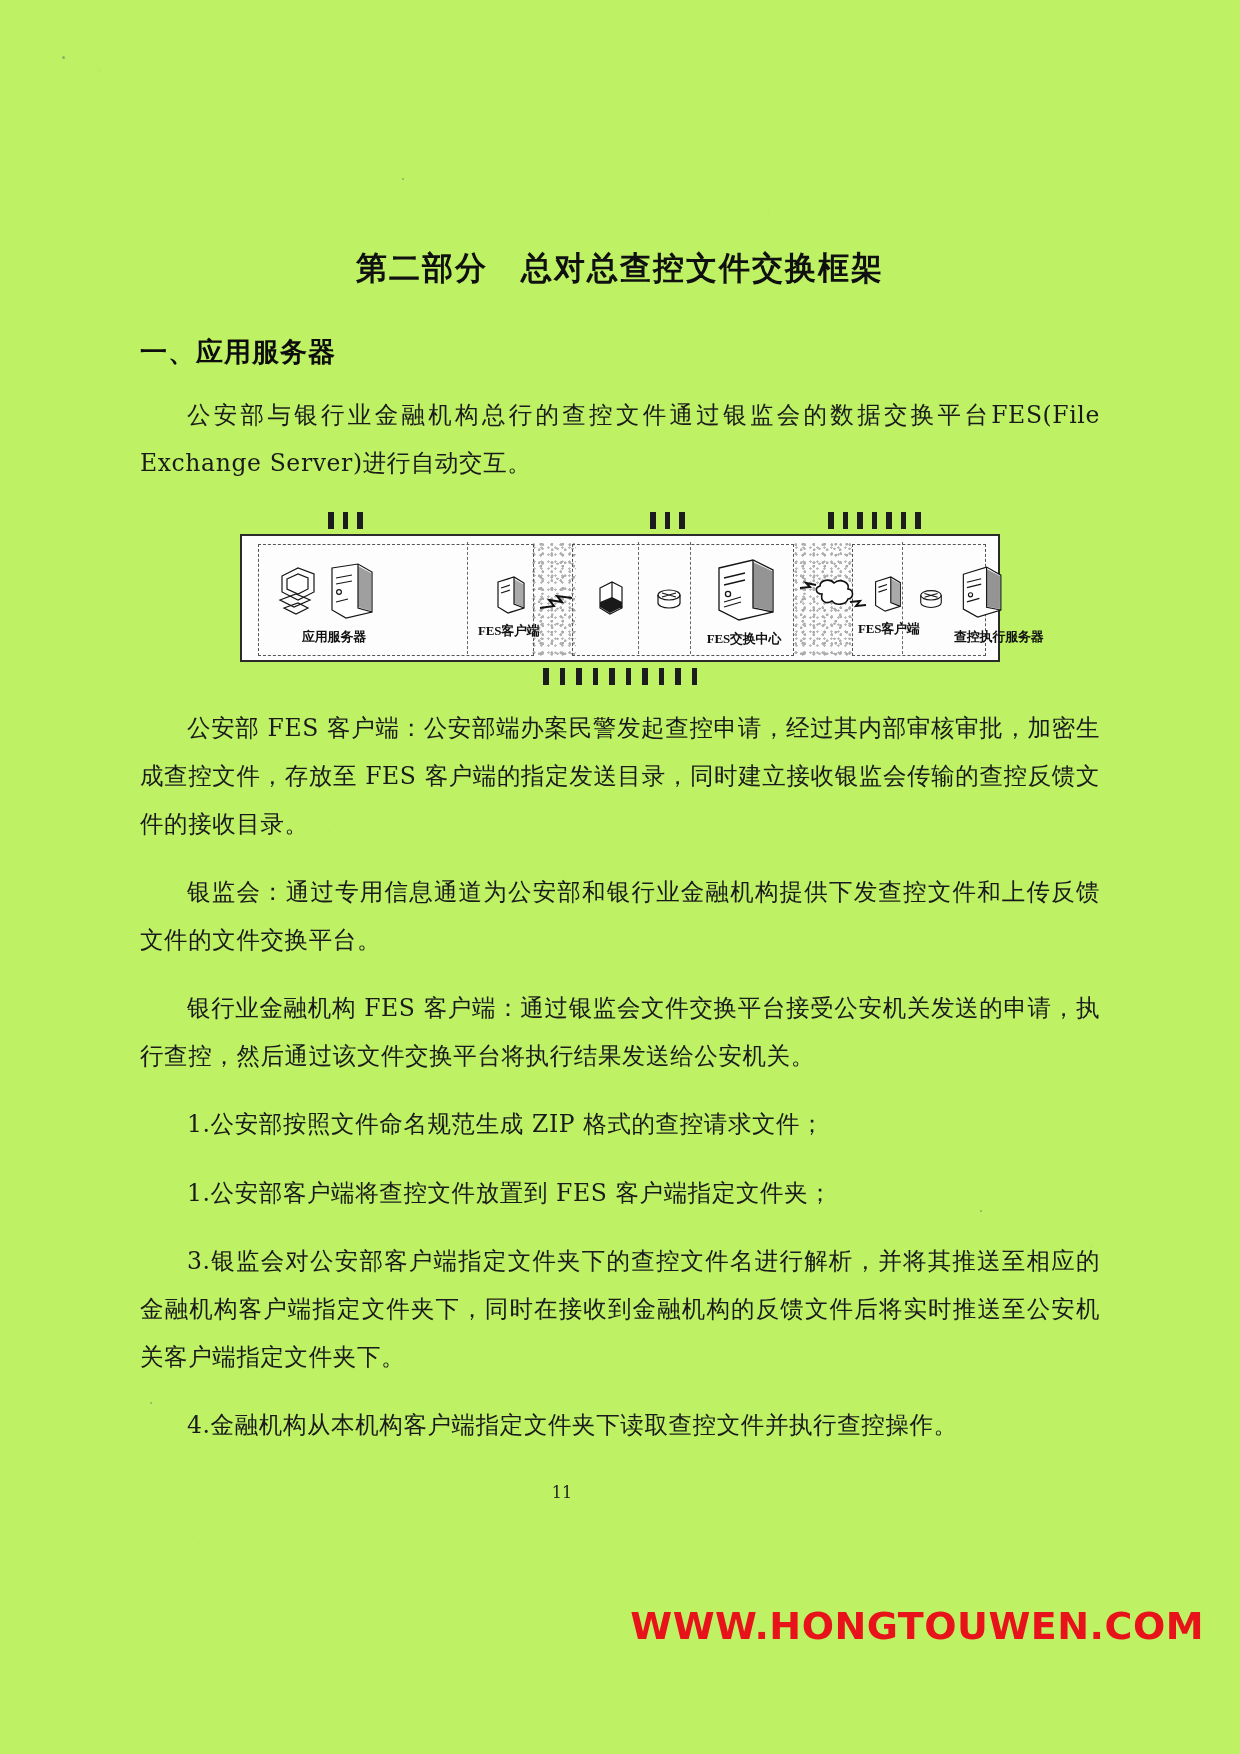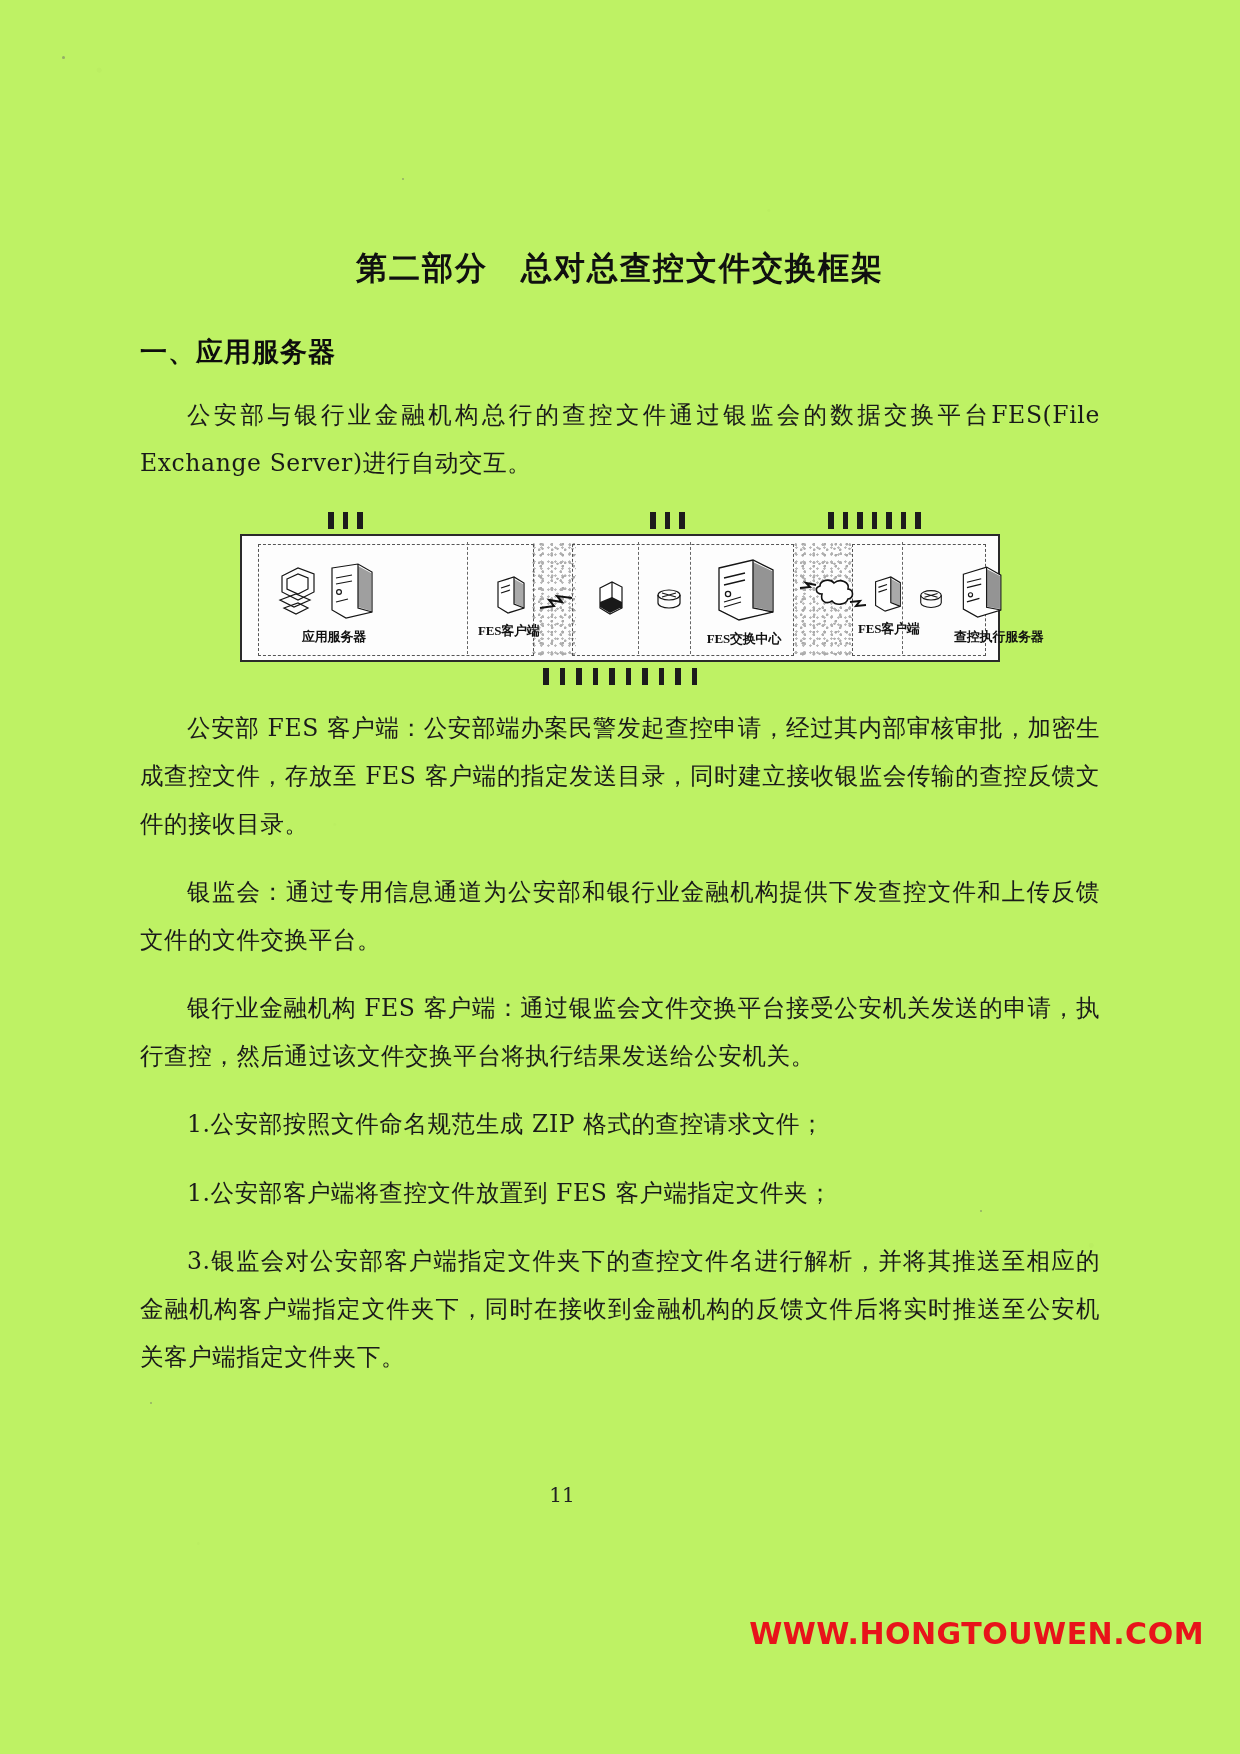--- a/index.html
+++ b/index.html
@@ -162,34 +162,33 @@
     gap: 11px;
   }
 
   
   .page-number {
     position: absolute;
     left: 0;
     width: 1124px;
     top: 1483px;
     text-align: center;
-    font-size: 20px;
+    font-size: 16px;
     color: #222;
     font-family: "DejaVu Serif", "Liberation Serif", serif;
   }
   .watermark {
     position: absolute;
     right: 36px;
     top: 1604px;
-    font-size: 30px;
+    font-size: 38px;
     font-weight: bold;
     color: #e8131a;
     letter-spacing: .5px;
     font-family: "DejaVu Sans", "Liberation Sans", sans-serif;
-    margin-top: 12px;
   }
 </style>
 </head>
 <body>
 
 <div class="page">
   <div class="page-noise"></div>
   <div class="speck" style="left:62px;top:56px;width:3px;height:3px;"></div>
   <div class="speck" style="left:402px;top:178px;width:2px;height:2px;"></div>
   <div class="speck" style="left:980px;top:1210px;width:2px;height:2px;"></div>
@@ -370,18 +369,19 @@
     </div>
 
     <div class="para">公安部 FES 客户端：公安部端办案民警发起查控申请，经过其内部审核审批，加密生成查控文件，存放至 FES 客户端的指定发送目录，同时建立接收银监会传输的查控反馈文件的接收目录。</div>
     <div class="para">银监会：通过专用信息通道为公安部和银行业金融机构提供下发查控文件和上传反馈文件的文件交换平台。</div>
     <div class="para">银行业金融机构 FES 客户端：通过银监会文件交换平台接受公安机关发送的申请，执行查控，然后通过该文件交换平台将执行结果发送给公安机关。</div>
 
 
     <div class="para">1.公安部按照文件命名规范生成 ZIP 格式的查控请求文件；</div>
     <div class="para">1.公安部客户端将查控文件放置到 FES 客户端指定文件夹；</div>
     <div class="para">3.银监会对公安部客户端指定文件夹下的查控文件名进行解析，并将其推送至相应的金融机构客户端指定文件夹下，同时在接收到金融机构的反馈文件后将实时推送至公安机关客户端指定文件夹下。</div>
+    <div class="para">4.金融机构从本机构客户端指定文件夹下读取查控文件并执行查控操作。</div>
 
   </div>
 
   <div class="page-number">11</div>
   <div class="watermark">WWW.HONGTOUWEN.COM</div>
 </div>
 
 </body></html>

